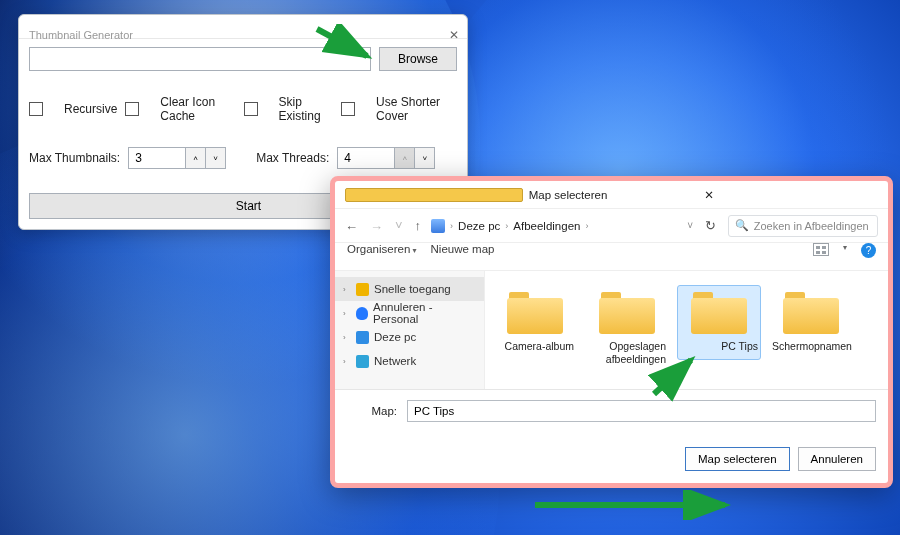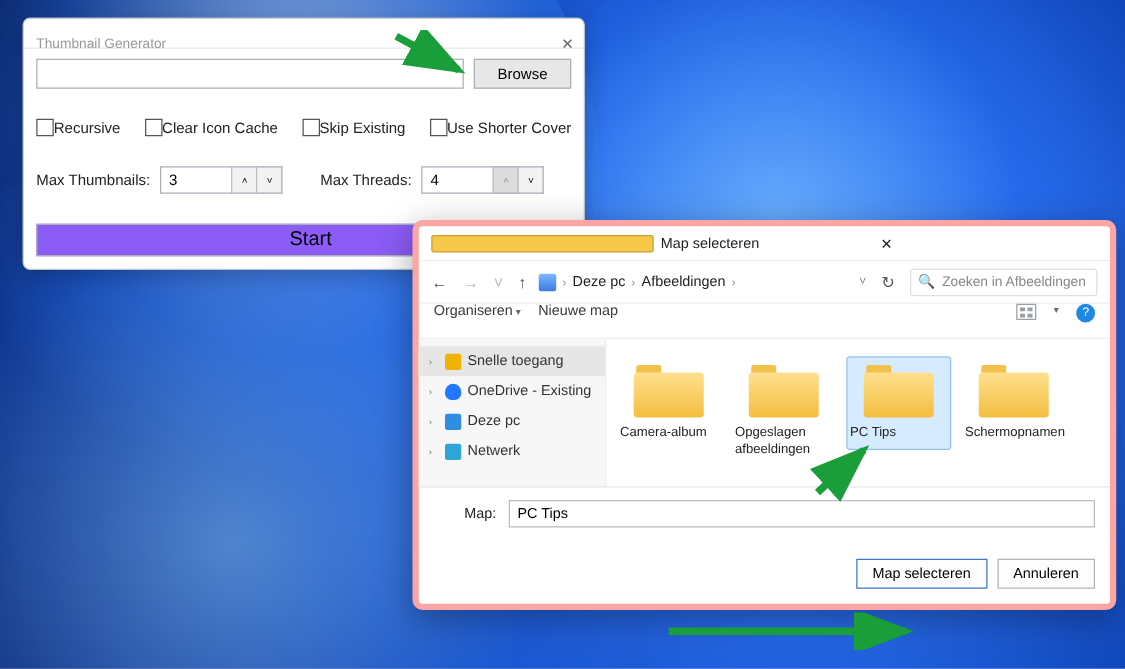--- a/index.html
+++ b/index.html
@@ -22,29 +22,29 @@
     box-shadow:0 4px 18px rgba(0,0,0,.25);
   }
   .tb-title{display:flex;align-items:center;justify-content:space-between;height:24px;padding:16px 8px 0 10px;font-size:11px;color:#999;border-bottom:1px solid #e8e8e8;}
   .tb-close{font-size:12px;color:#666;cursor:pointer;}
   .tb-body{padding:8px 10px 10px 10px;}
   .row{display:flex;align-items:center;gap:8px;margin-bottom:24px;}
   .path-input{flex:1;height:24px;border:1px solid #a8afb8;background:#fff;}
   .browse-btn{width:78px;height:24px;background:#e7e7e7;border:1px solid #a8afb8;font-size:12px;cursor:pointer;}
   .checkbox{width:14px;height:14px;border:1px solid #555;display:inline-block;flex-shrink:0;}
   .cb-lbl{font-size:12px;color:#222;}
-  .cb-group{display:flex;align-items:center;gap:0;}
+  .cb-group{display:flex;align-items:center;gap:21px;}
   .row2{justify-content:space-between;}
   .lbl{font-size:12px;color:#222;}
   .spin{display:flex;align-items:center;}
   .spin input{width:58px;height:22px;border:1px solid #a8afb8;padding:0 6px;font-size:12px;}
   .sp-btns{display:flex;flex-direction:row;}
   .sp-btn{width:20px;height:22px;border:1px solid #a8afb8;border-left:none;background:#f3f3f3;display:flex;align-items:center;justify-content:center;font-size:8px;cursor:pointer;}
   .sp-btn.dis{background:#dcdcdc;color:#9a9a9a;}
-  .start-btn{width:100%;height:26px;background:#8b5cf6;border:1px solid #a8afb8;font-size:16px;cursor:pointer;padding-left:17px;}
+  .start-btn{width:100%;height:26px;background:#e5e5e5;border:1px solid #a8afb8;font-size:12px;cursor:pointer;padding-left:17px;}
 
   
   .dlg {
     position:absolute; left:330px; top:176px; width:563px; height:312px;
     background:#fff; border:5px solid #fca5a5; border-radius:8px;
     box-shadow:0 8px 30px rgba(0,0,0,.35);
     display:flex; flex-direction:column;
   }
   .dlg-title{display:flex;align-items:center;height:28px;padding:0 8px 0 10px;border-bottom:1px solid #eee;}
   .dlg-title .ic{width:14px;height:14px;background:#f5c84a;border:1px solid #caa030;border-radius:2px;margin-right:6px;}
@@ -71,21 +71,21 @@
   .tree{width:150px;background:#f7f7f7;border-right:1px solid #eee;padding:6px 0;font-size:11.5px;}
   .tree-item{display:flex;align-items:center;height:24px;padding:0 8px;gap:5px;cursor:pointer;color:#333;}
   .tree-item.sel{background:#e6e6e6;}
   .tree-chev{font-size:8px;color:#777;width:8px;}
   .tree-ic{width:13px;height:13px;border-radius:2px;}
   .ic-star{background:#f0b400;}
   .ic-cloud{background:#2378ff;border-radius:50% 50% 40% 40%;}
   .ic-pc{background:#2f8de4;}
   .ic-net{background:#2fa4d8;}
   .folders{flex:1;padding:14px 8px;display:flex;gap:8px;align-items:flex-start;}
-  .folder{width:84px;text-align:left;cursor:pointer;padding:6px 2px;border:1px solid transparent;border-radius:3px;}
+  .folder{width:84px;text-align:right;cursor:pointer;padding:6px 2px;border:1px solid transparent;border-radius:3px;}
   .folder.sel{background:#d6ebff;border-color:#8fc3f5;}
   .folder-ic{width:56px;height:42px;margin:0 auto 6px auto;position:relative;}
   .folder-ic .tab{position:absolute;left:2px;top:0;width:20px;height:8px;background:#f2c14c;border-radius:2px 2px 0 0;}
   .folder-ic .body{position:absolute;left:0;top:6px;width:56px;height:36px;background:linear-gradient(#ffe08e,#f3bd3f);border-radius:3px;}
   .folder-lbl{font-size:10.5px;color:#222;line-height:1.2;}
   .dlg-bottom{border-top:1px solid #e6e6e6;padding:10px 12px 12px 12px;}
   .map-row{display:flex;align-items:center;gap:10px;margin-bottom:25px;}
   .map-row .lbl2{font-size:11.5px;width:50px;text-align:right;color:#222;}
   .map-input{flex:1;height:22px;border:1px solid #b6bcc3;padding:0 6px;font-size:11.5px;}
   .btn-row{display:flex;justify-content:flex-end;gap:8px;}
@@ -195,21 +195,21 @@
   <div class="dlg-body">
     <div class="tree">
       <div class="tree-item sel">
         <span class="tree-chev">›</span>
         <span class="tree-ic ic-star"></span>
         <span>Snelle toegang</span>
       </div>
       <div class="tree-item">
         <span class="tree-chev">›</span>
         <span class="tree-ic ic-cloud"></span>
-        <span>OneDrive - Existing</span>
+        <span>Annuleren - Personal</span>
       </div>
       <div class="tree-item">
         <span class="tree-chev">›</span>
         <span class="tree-ic ic-pc"></span>
         <span>Deze pc</span>
       </div>
       <div class="tree-item">
         <span class="tree-chev">›</span>
         <span class="tree-ic ic-net"></span>
         <span>Netwerk</span>

